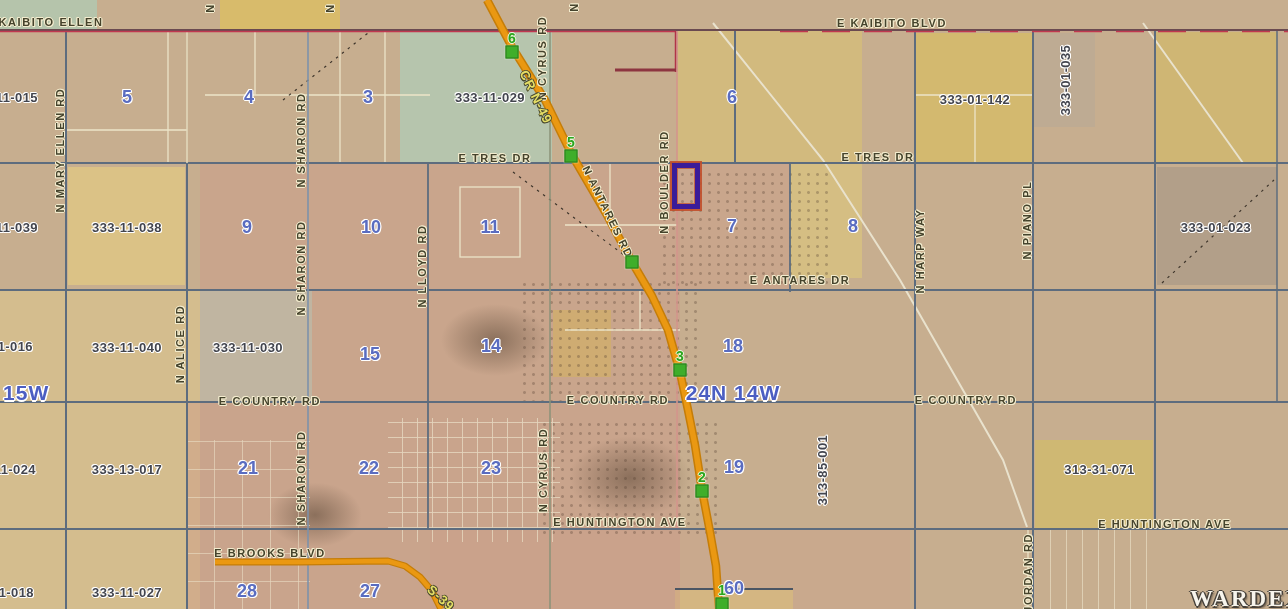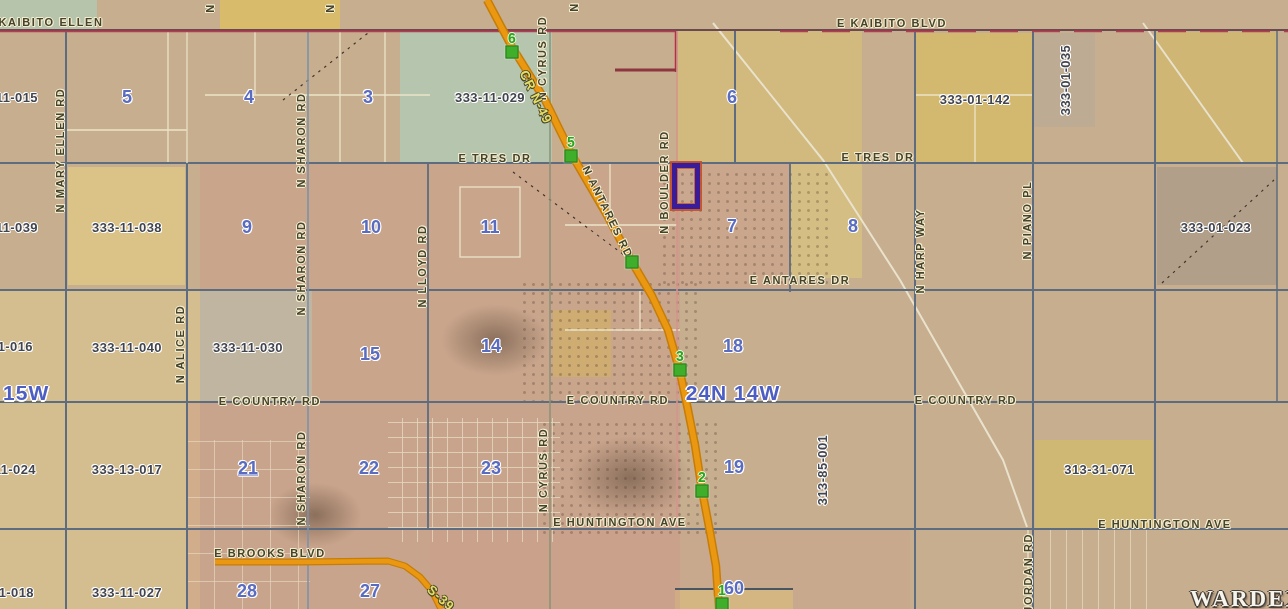--- a/index.html
+++ b/index.html
@@ -207,21 +207,21 @@
       <div class="lbl secnum" style="left: 368px; top: 97px;">3</div>
       <div class="lbl secnum" style="left: 732px; top: 97px;">6</div>
       <div class="lbl secnum" style="left: 247px; top: 227px;">9</div>
       <div class="lbl secnum" style="left: 371px; top: 227px;">10</div>
       <div class="lbl secnum" style="left: 490px; top: 227px;">11</div>
       <div class="lbl secnum" style="left: 732px; top: 226px;">7</div>
       <div class="lbl secnum" style="left: 853px; top: 226px;">8</div>
       <div class="lbl secnum" style="left: 370px; top: 354px;">15</div>
       <div class="lbl secnum" style="left: 491px; top: 346px;">14</div>
       <div class="lbl secnum" style="left: 733px; top: 346px;">18</div>
-      <div class="lbl secnum" style="left: 248px; top: 468px; text-decoration: underline;">21</div>
+      <div class="lbl secnum" style="left: 248px; top: 468px;">21</div>
       <div class="lbl secnum" style="left: 369px; top: 468px;">22</div>
       <div class="lbl secnum" style="left: 491px; top: 468px;">23</div>
       <div class="lbl secnum" style="left: 734px; top: 467px;">19</div>
       <div class="lbl secnum" style="left: 491px; top: 576px; margin-top: 42px;">26</div>
       <div class="lbl secnum" style="left: 370px; top: 591px;">27</div>
       <div class="lbl secnum" style="left: 247px; top: 591px;">28</div>
       <div class="lbl secnum" style="left: 734px; top: 588px;">60</div>
       <div class="lbl township" style="left: 733px; top: 393px;">24N 14W</div>
       <div class="lbl township" style="left: 2px; top: 393px;">24N 15W</div>
       <div class="marker-sq" style="left: 512px; top: 52px;"></div>

